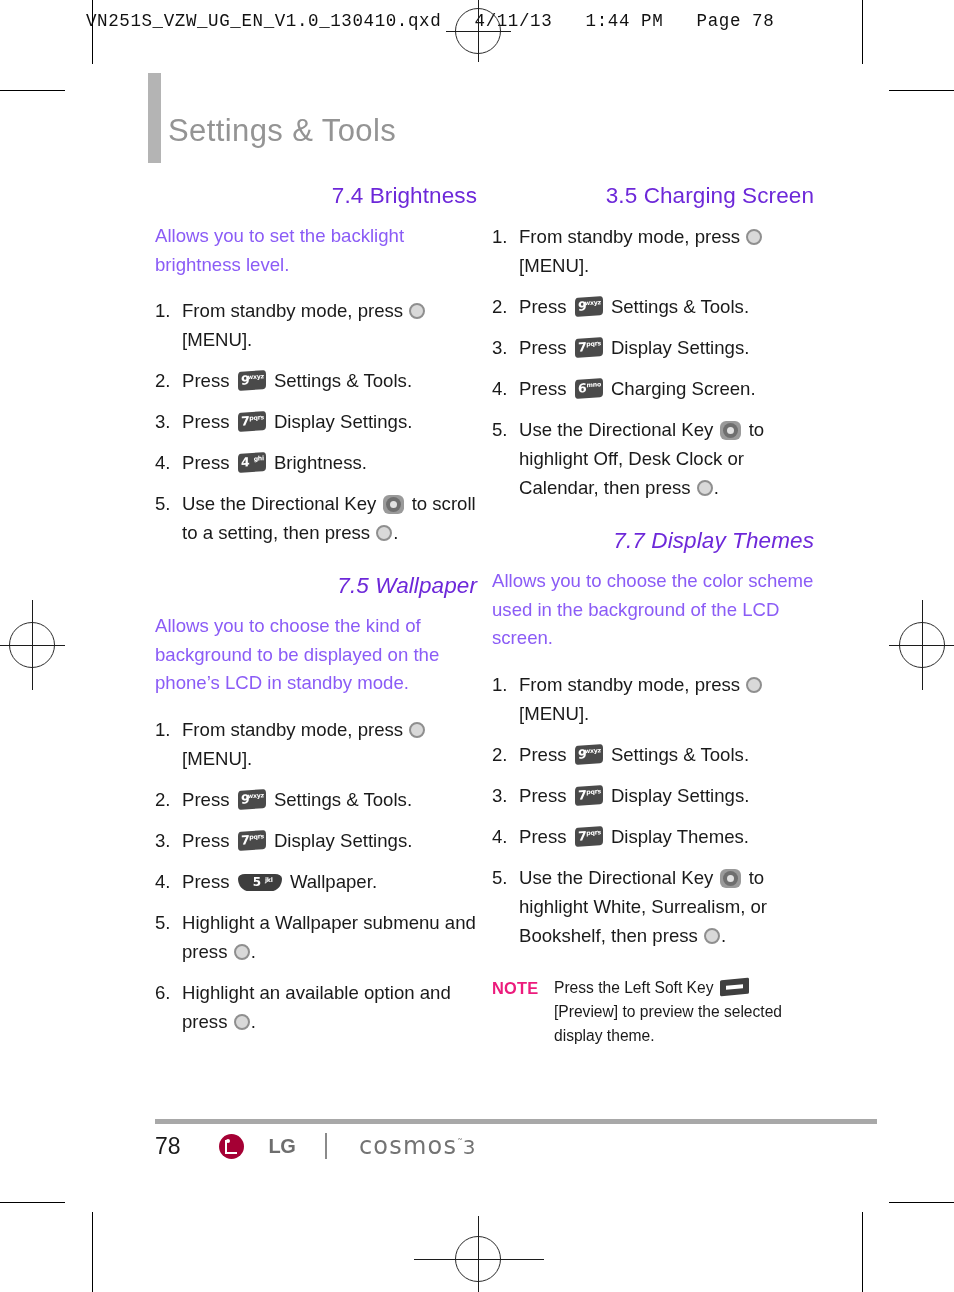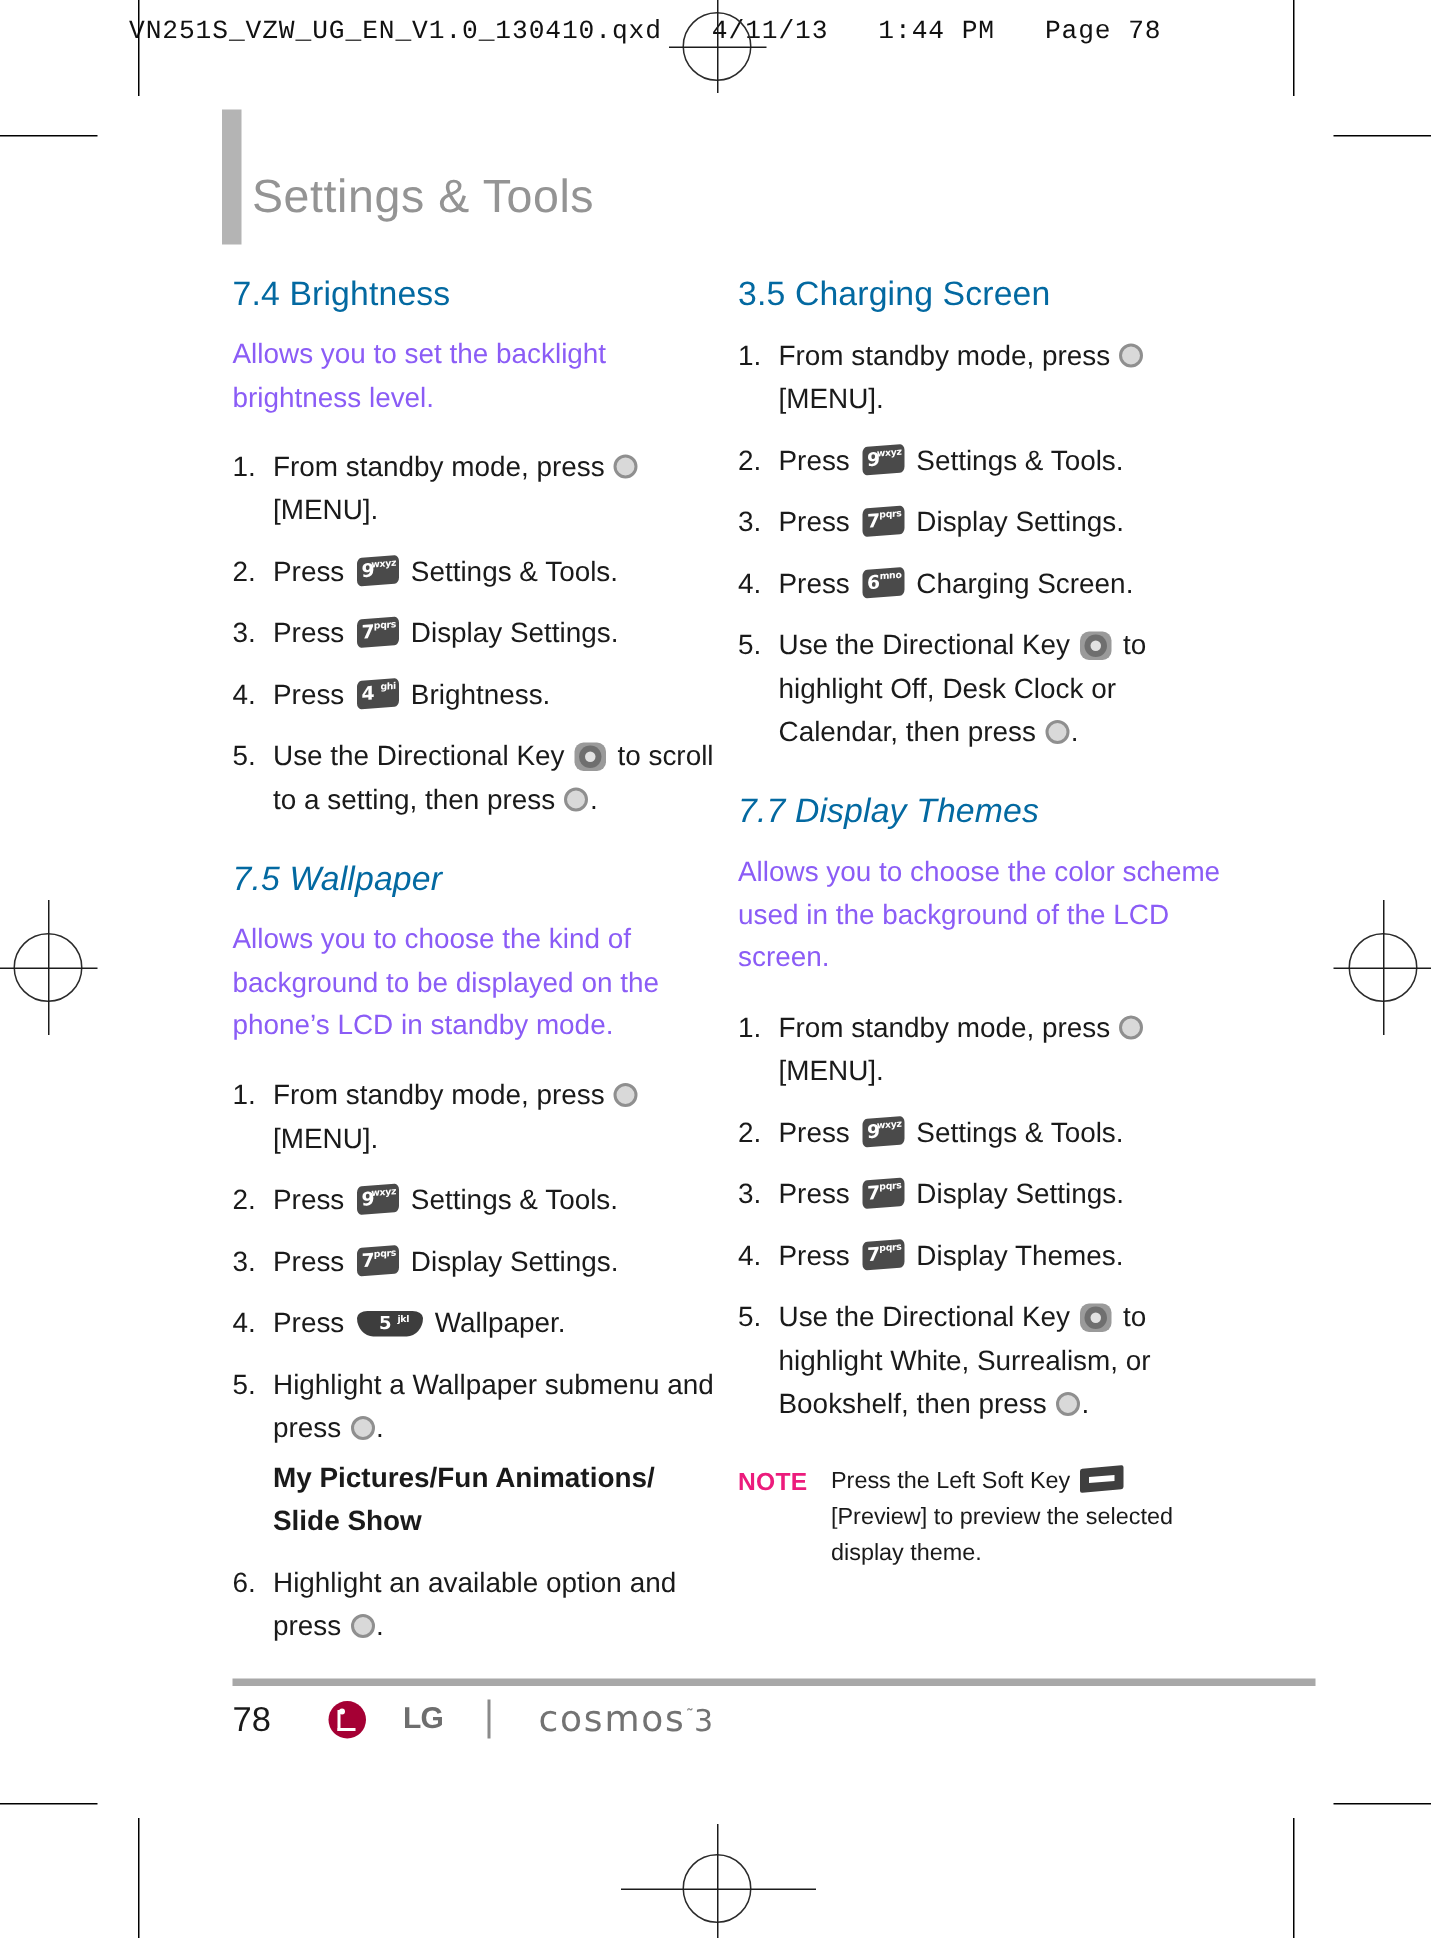--- a/index.html
+++ b/index.html
@@ -64,24 +64,25 @@
   .col {
     position: absolute;
     top: 183px;
     width: 322px;
   }
   .col-left  { left: 155px; }
   .col-right { left: 492px; }
 
   h2.sec {
     font-size: 22.5px;
-    color: #0369a1;
+    color: #6d28d9;
     font-weight: 400;
     margin: 0 0 13px 0;
     letter-spacing: 0.1px;
+    text-align: right;
   }
   h2.sec.tight { margin-top: 26px; font-style: italic; }
 
   p.intro {
     margin: 0 0 17px 0;
     font-size: 18.6px;
     line-height: 28.5px;
     color: #8b5cf6;
   }
 
@@ -416,21 +417,20 @@
       <span class="key wide">
         <span class="kd">5</span>
         <span class="kl">jkl</span>
       </span>
       <b>Wallpaper</b><span>.</span>
     </li>
     <li>
       <span class="num">5.</span>
       <span>Highlight a Wallpaper submenu and press</span>
       <span class="okkey"></span><span>.</span>
-      <span class="sub-note">My Pictures/Fun Animations/ Slide Show</span>
     </li>
     <li>
       <span class="num">6.</span>
       <span>Highlight an available option and press</span>
       <span class="okkey"></span><span>.</span>
     </li>
   </ol>
 </div>
 
 <div class="col col-right">

